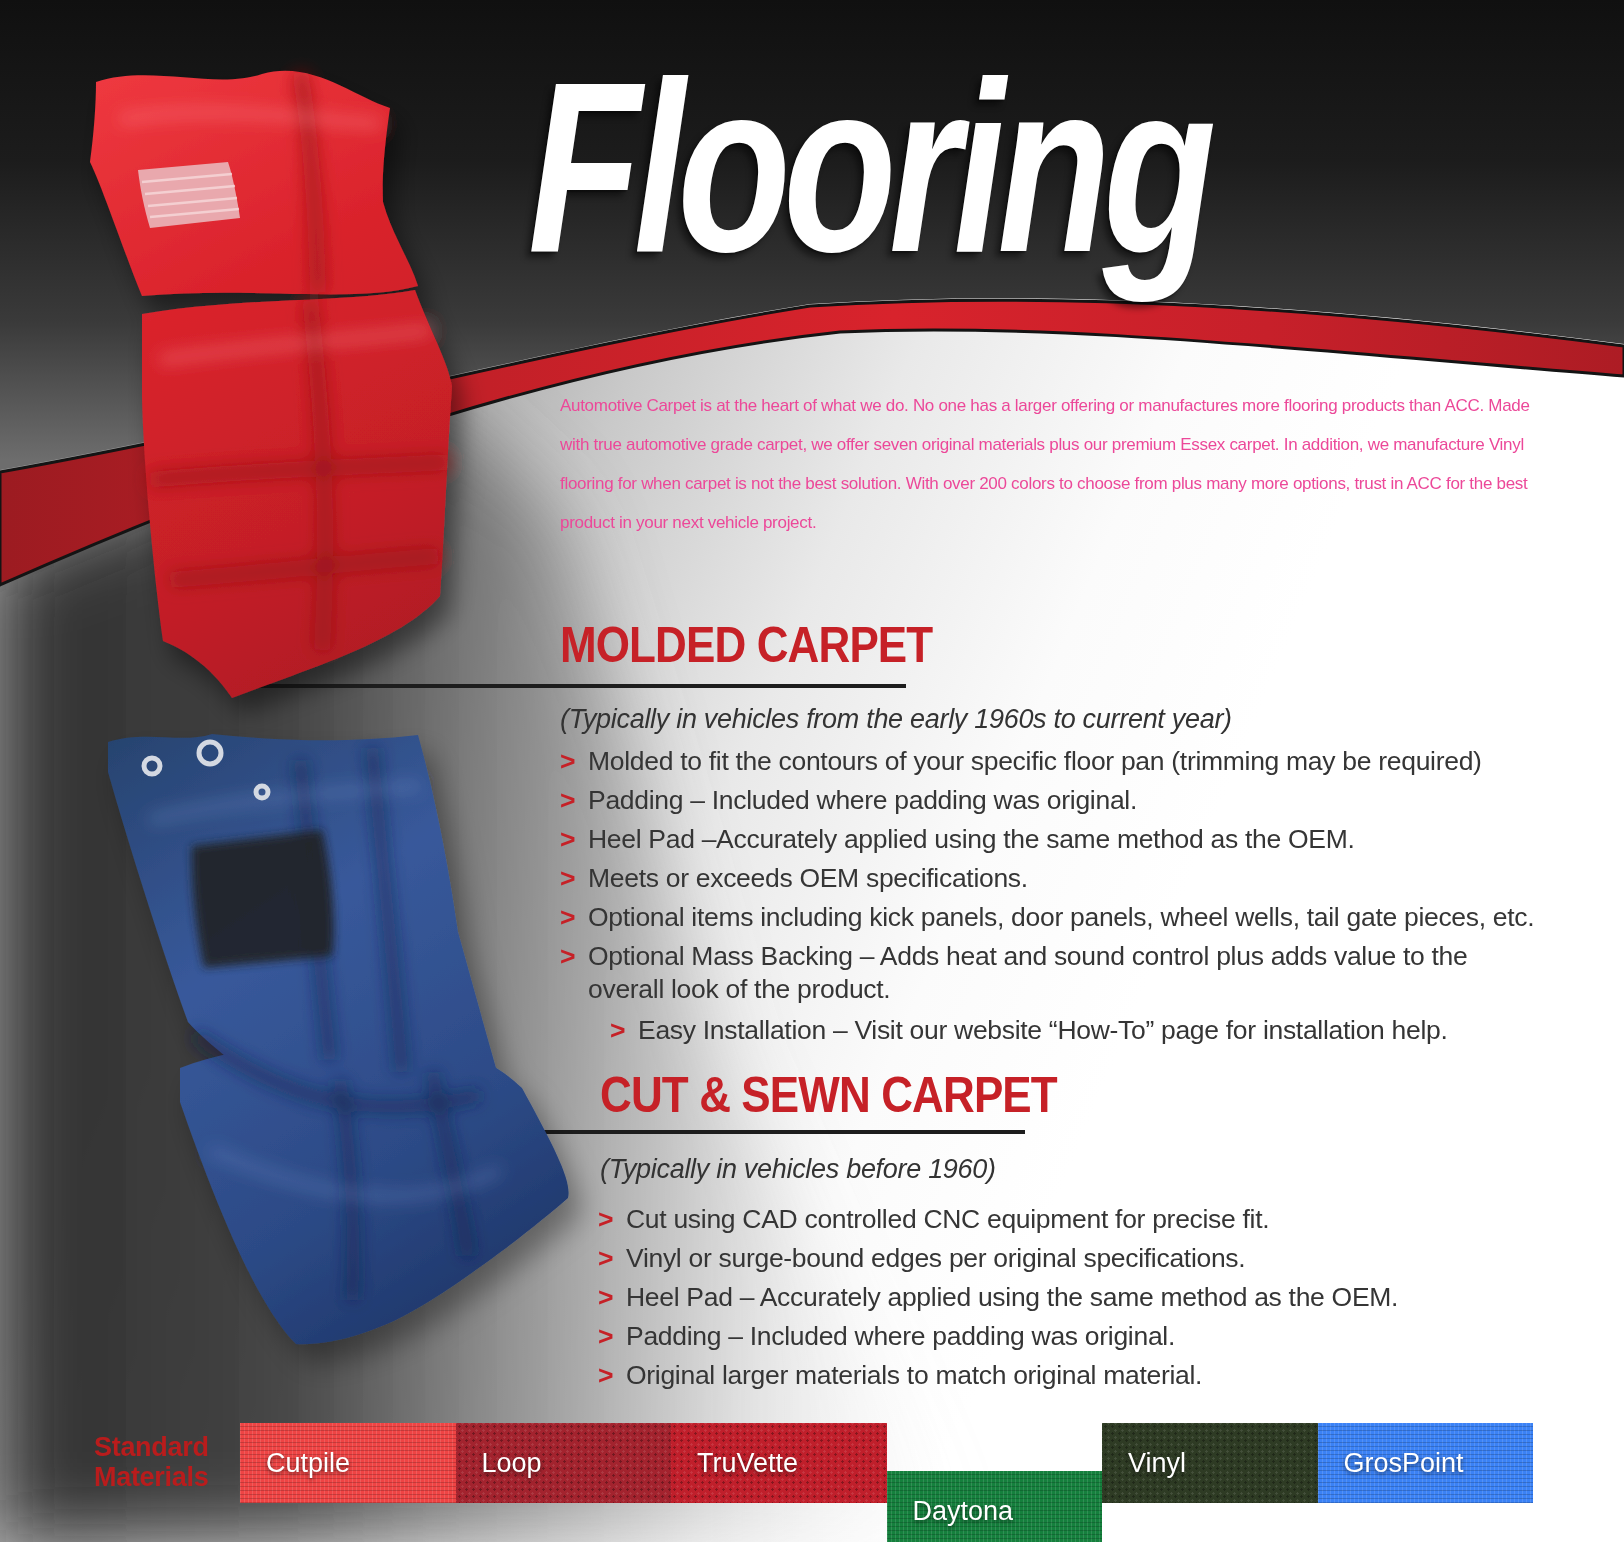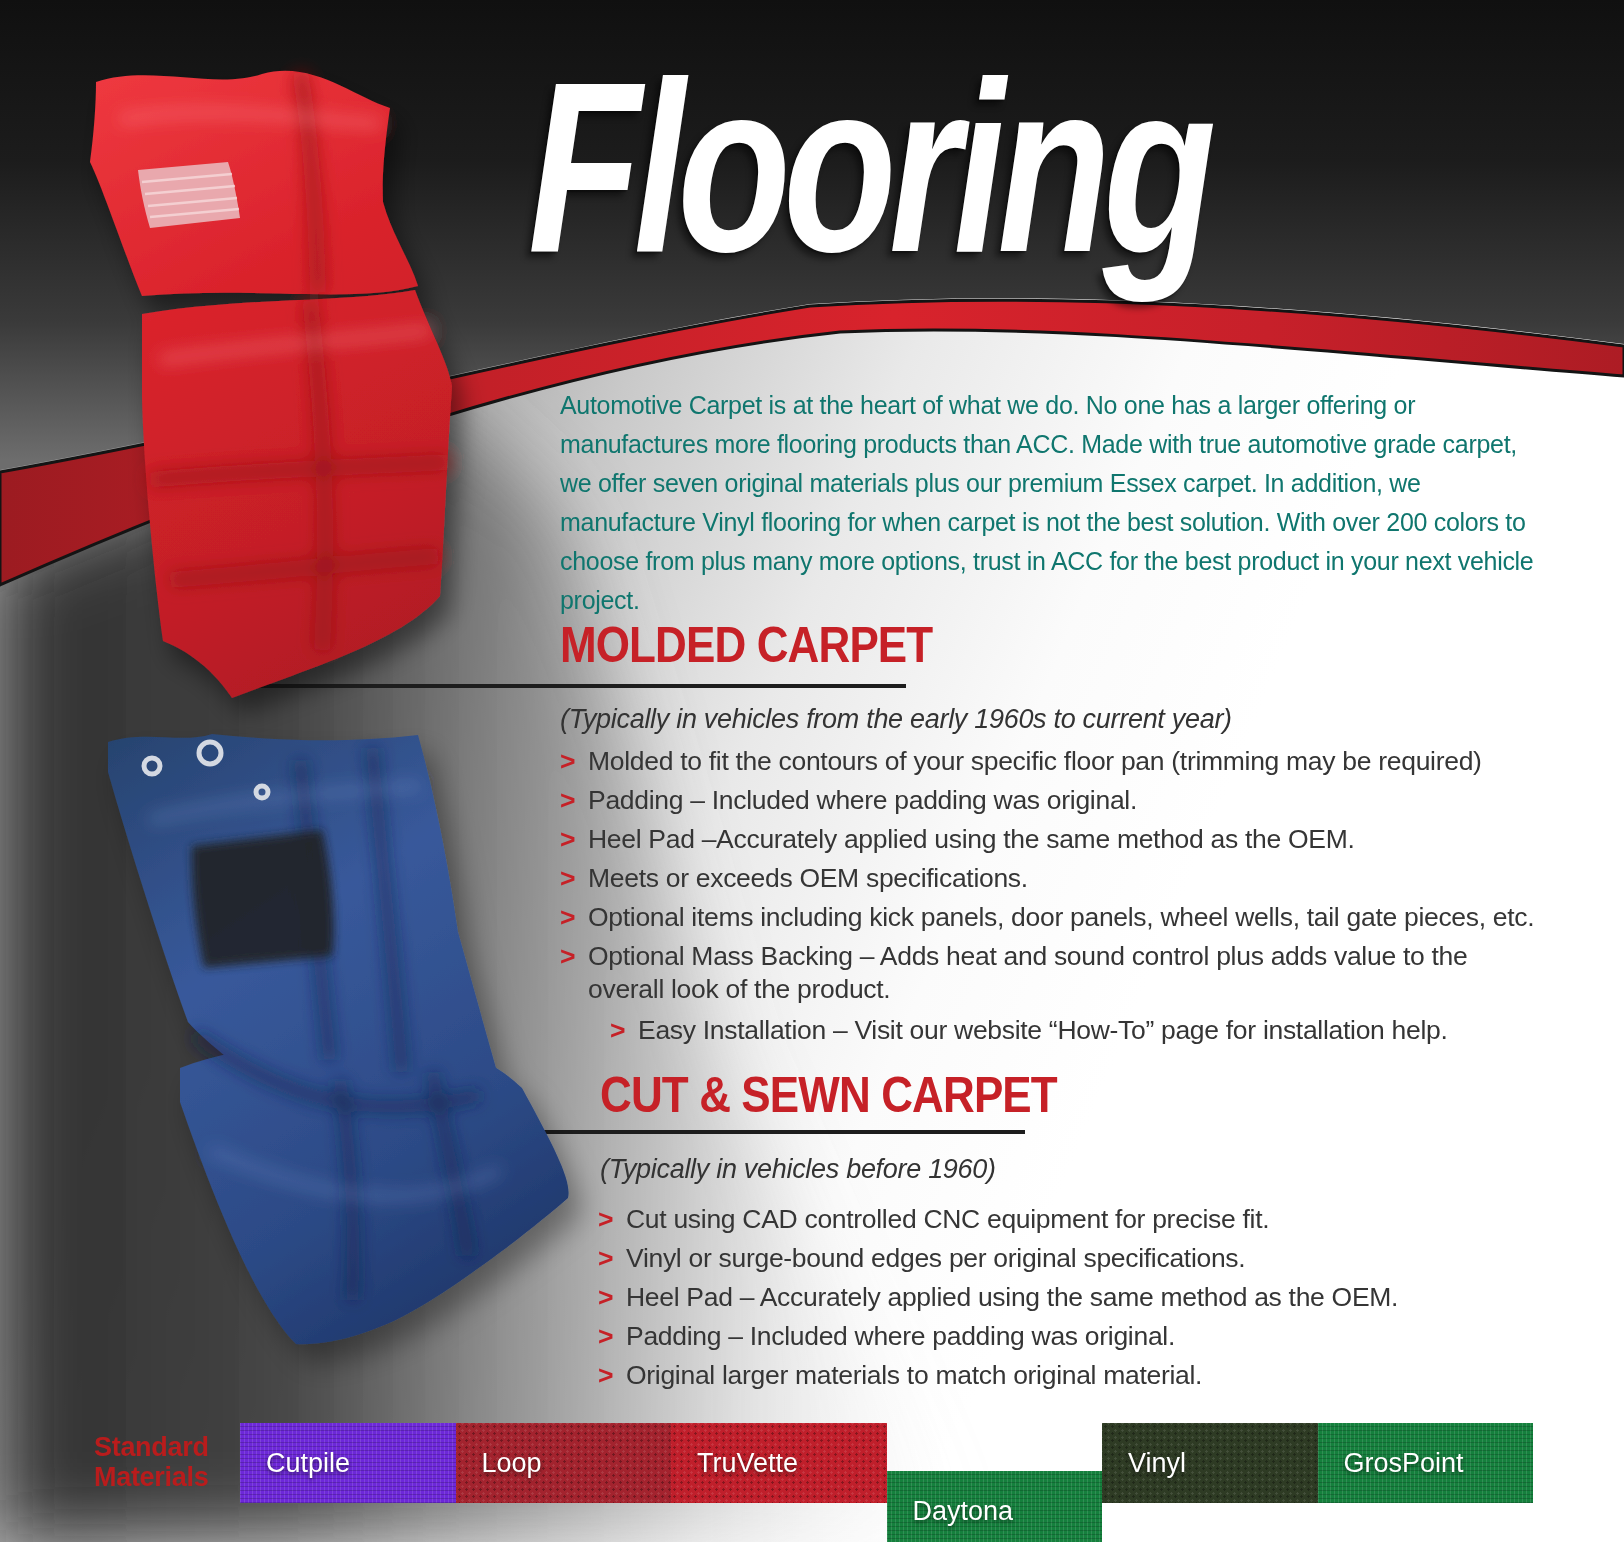--- a/index.html
+++ b/index.html
@@ -7,22 +7,22 @@
         font-family:"Liberation Sans",sans-serif;}
   #bg-svg{position:absolute;left:0;top:0;z-index:1;}
   #carpets-svg{position:absolute;left:0;top:0;z-index:3;pointer-events:none;}
   .ul-bar{position:absolute;height:4px;background:#1d1d1d;z-index:2;}
   #content{position:absolute;left:0;top:0;width:100%;height:100%;z-index:4;text-decoration:underline;}
   #title-wrap{position:absolute;left:528px;top:40px;width:900px;height:310px;}
   #title{display:inline-block;font-size:244px;line-height:1.04;font-weight:700;font-style:italic;
          color:#ffffff;letter-spacing:-10px;transform:scaleX(0.76);transform-origin:left top;
          text-shadow:-7px 6px 7px rgba(0,0,0,0.45), -2px 2px 2px rgba(0,0,0,0.35);
          white-space:nowrap;}
-  #intro{position:absolute;left:560px;top:386px;width:985px;font-size:25px;line-height:39px;
-         color:#0f766e;letter-spacing:-0.3px;}
+  #intro{position:absolute;left:560px;top:386px;width:985px;font-size:17px;line-height:39px;
+         color:#ec4899;letter-spacing:-0.3px;}
   .sec-heading{position:absolute;white-space:nowrap;}
   .sec-heading span{display:inline-block;font-size:50px;font-weight:700;color:#c62127;
          letter-spacing:-1px;transform:scaleX(0.88);transform-origin:left top;}
   #heading-1{left:560px;top:616px;}
   #heading-2{left:600px;top:1066px;}
   #underline-1{left:252px;top:684px;width:654px;}
   #underline-2{left:488px;top:1130px;width:537px;}
   .subtitle{position:absolute;font-style:italic;font-size:27px;color:#333;letter-spacing:-0.3px;}
   #subtitle-1{left:560px;top:704px;}
   #subtitle-2{left:600px;top:1154px;}
@@ -203,33 +203,33 @@
       <li><span class="mk">&gt;</span><span>Padding – Included where padding was original.</span></li>
       <li><span class="mk">&gt;</span><span>Original larger materials to match original material.</span></li>
     </ul>
 
     <div id="materials-label">
       <div>Standard</div>
       <div>Materials</div>
     </div>
 
     <div id="materials-strip">
-      <div class="swatch tex-weave" style="background-color: #6d28d9;">
+      <div class="swatch tex-weave" style="background-color: #ef4444;">
           <span class="sw-label">Cutpile</span>
         </div>
       <div class="swatch tex-dots" style="background-color: rgb(163, 35, 46);">
           <span class="sw-label">Loop</span>
         </div>
       <div class="swatch tex-dots" style="background-color: rgb(192, 31, 43);">
           <span class="sw-label">TruVette</span>
         </div>
       <div class="swatch tex-weave" style="background-color: #15803d; margin-top: 48px;">
           <span class="sw-label">Daytona</span>
         </div>
       <div class="swatch tex-dots" style="background-color: rgb(46, 59, 36);">
           <span class="sw-label">Vinyl</span>
         </div>
-      <div class="swatch tex-weave" style="background-color: #15803d;">
+      <div class="swatch tex-weave" style="background-color: #3b82f6;">
           <span class="sw-label">GrosPoint</span>
         </div>
     </div>
   </div>
 </div>
 
 </body></html>

